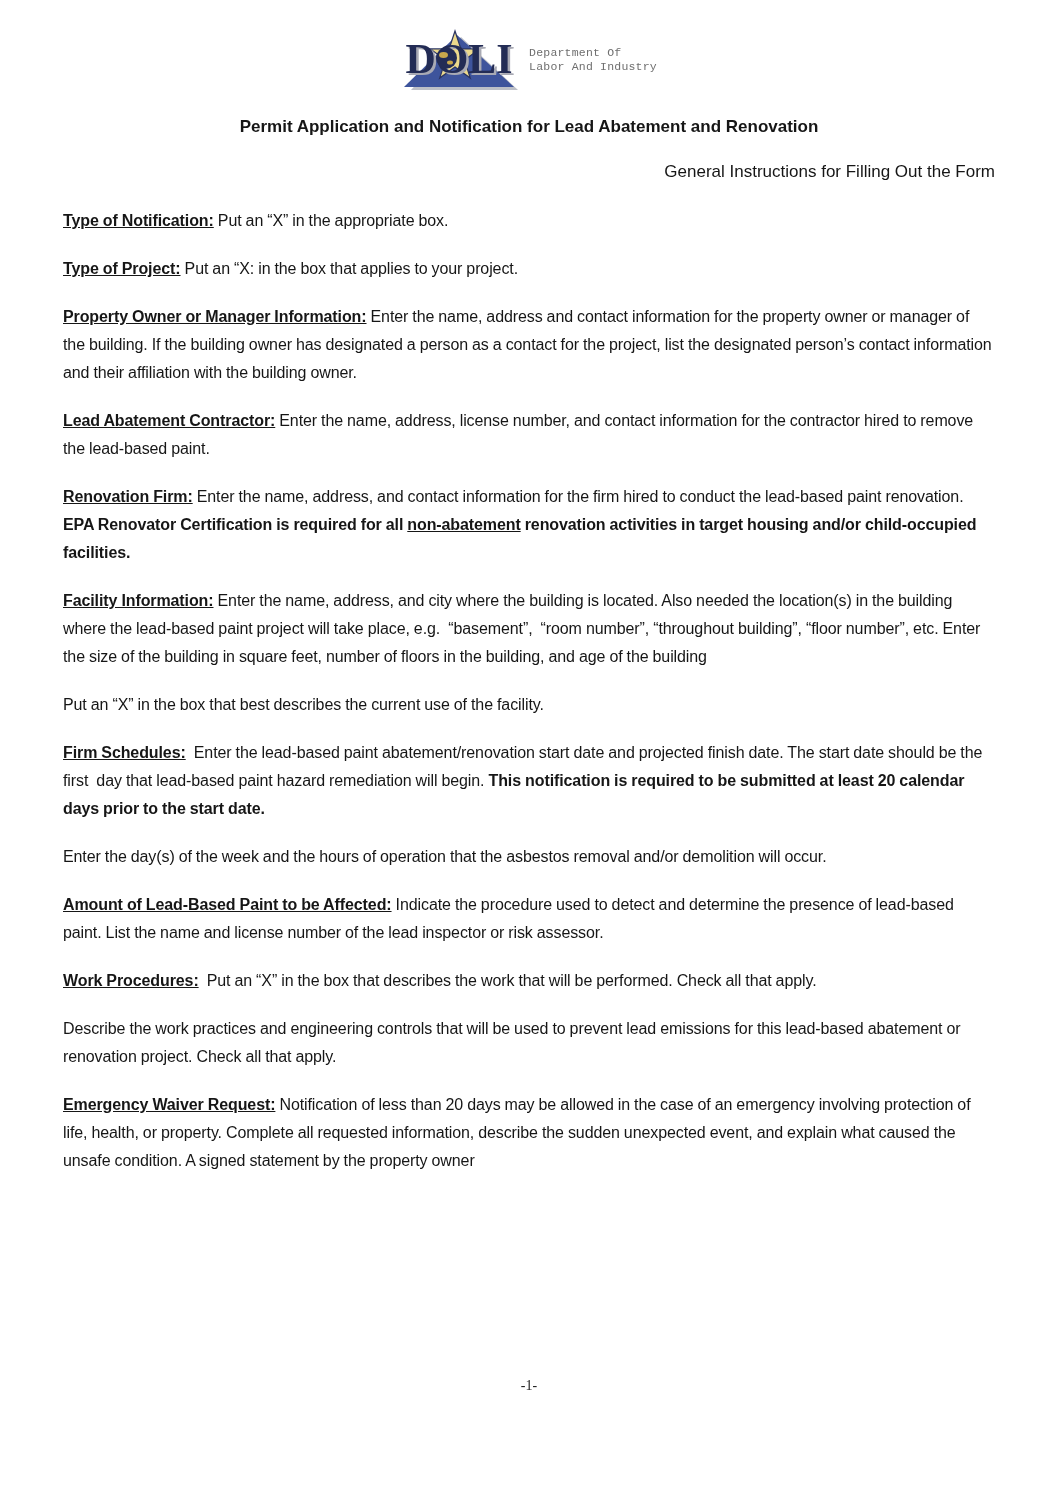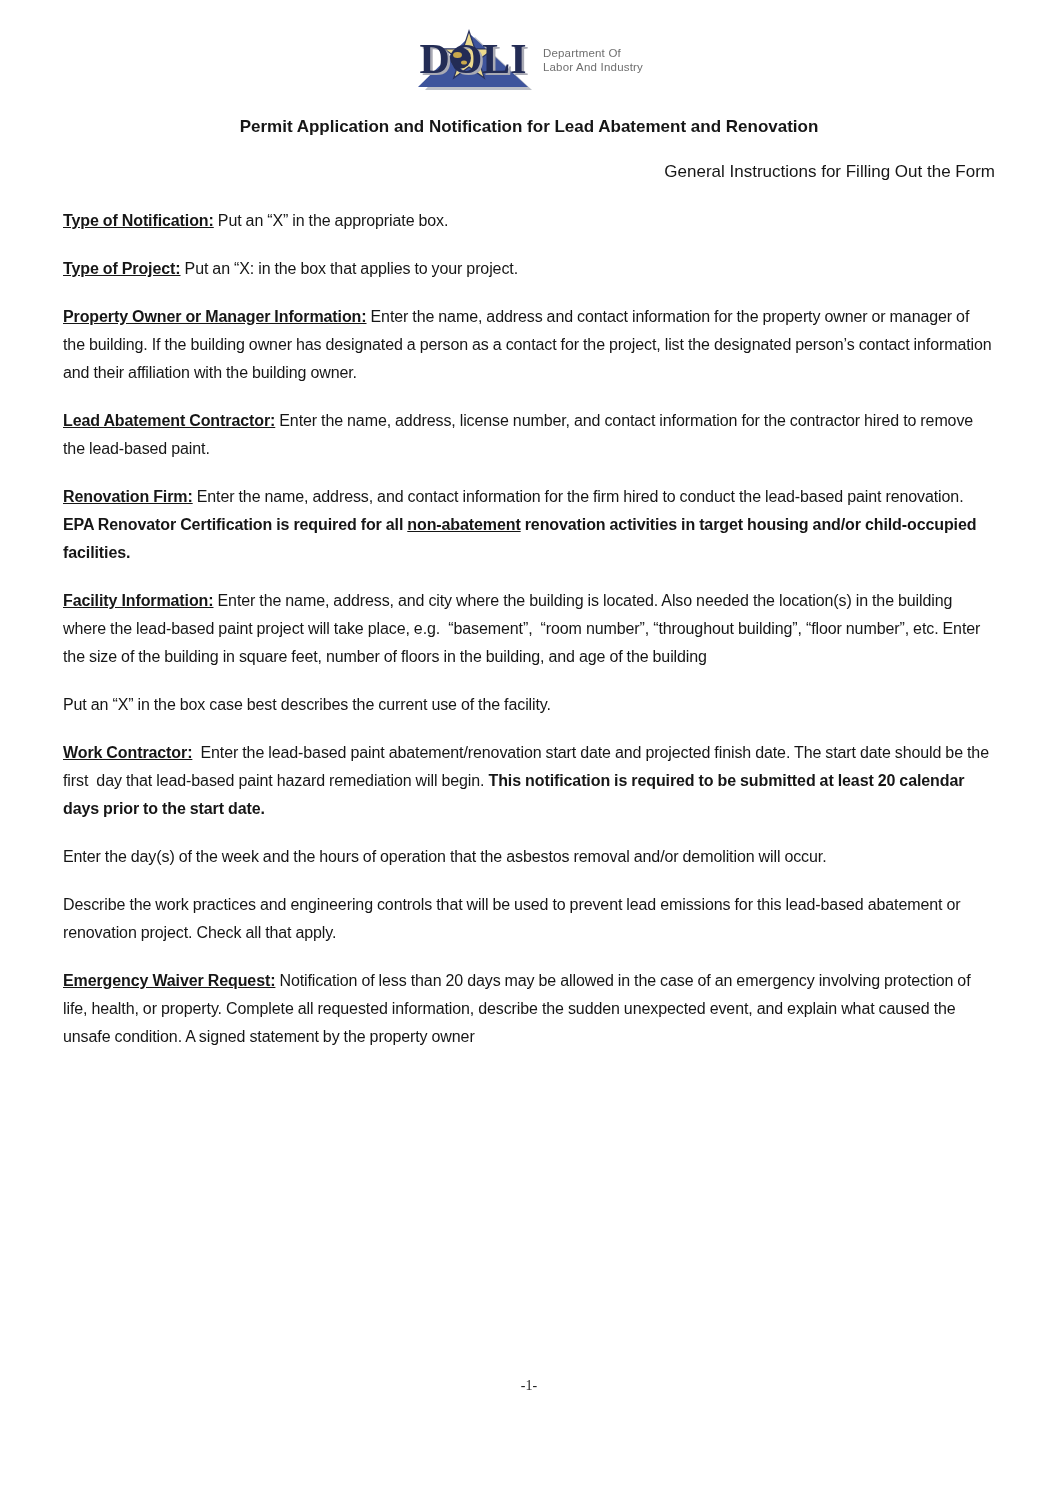--- a/index.html
+++ b/index.html
@@ -18,20 +18,21 @@
     gap: 10px; height: 70px; margin-bottom: 10px;
   }
   .logo-mark { display: block; }
   .logo-shadow-text, .logo-main-text {
     font-family: "Liberation Serif", "DejaVu Serif", serif;
     font-weight: bold;
   }
   .logo-caption {
     font-size: 11.5px; line-height: 14px; color: #6f6f6f;
     letter-spacing: 0.2px;
+    font-family: Liberation Mono, monospace;
   }
 
   
   .doc-title   { text-align: center; font-size: 17px; font-weight: bold; line-height: 28px; margin-top: 18px; }
   .doc-subtitle{ text-align: right; font-size: 17px; font-weight: normal; line-height: 28px; margin-top: 17px; }
 
   
   .body-copy { margin-top: 21px; }
   p.para {
     font-size: 16px; line-height: 28px; margin-bottom: 20px;
@@ -81,28 +82,30 @@
     <p class="para"><span class="seg-label">Type of Project:</span><span> Put an “X: in the box that applies to your project.</span></p>
 
     <p class="para"><span class="seg-label">Property Owner or Manager Information:</span><span> Enter the name, address and contact information for the property owner or manager of the building. If the building owner has designated a person as a contact for the project, list the designated person’s contact information and their affiliation with the building owner.</span></p>
 
     <p class="para"><span class="seg-label">Lead Abatement Contractor:</span><span> Enter the name, address, license number, and contact information for the contractor hired to remove the lead-based paint.</span></p>
 
     <p class="para"><span class="seg-label">Renovation Firm:</span><span> Enter the name, address, and contact information for the firm hired to conduct the lead-based paint renovation. </span><span class="seg-bold">EPA Renovator Certification is required for all </span><span class="seg-bold-underline">non-abatement</span><span class="seg-bold"> renovation activities in target housing and/or child-occupied facilities.</span></p>
 
     <p class="para"><span class="seg-label">Facility Information:</span><span> Enter the name, address, and city where the building is located. Also needed the location(s) in the building where the lead-based paint project will take place, e.g. &nbsp;“basement”, &nbsp;“room number”, “throughout building”, “floor number”, etc. Enter the size of the building in square feet, number of floors in the building, and age of the building</span></p>
 
-    <p class="para"><span>Put an “X” in the box case best describes the current use of the facility.</span></p>
+    <p class="para"><span>Put an “X” in the box that best describes the current use of the facility.</span></p>
 
-    <p class="para"><span class="seg-label">Work Contractor:</span><span> &nbsp;Enter the lead-based paint abatement/renovation start date and projected finish date. The start date should be the first &nbsp;day that lead-based paint hazard remediation will begin. </span><span class="seg-bold">This notification is required to be submitted at least 20 calendar days prior to the start date.</span></p>
+    <p class="para"><span class="seg-label">Firm Schedules:</span><span> &nbsp;Enter the lead-based paint abatement/renovation start date and projected finish date. The start date should be the first &nbsp;day that lead-based paint hazard remediation will begin. </span><span class="seg-bold">This notification is required to be submitted at least 20 calendar days prior to the start date.</span></p>
 
     <p class="para"><span>Enter the day(s) of the week and the hours of operation that the asbestos removal and/or demolition will occur.</span></p>
 
+    <p class="para"><span class="seg-label">Amount of Lead-Based Paint to be Affected:</span><span> Indicate the procedure used to detect and determine the presence of lead-based paint. List the name and license number of the lead inspector or risk assessor.</span></p>
 
 
+    <p class="para"><span class="seg-label">Work Procedures:</span><span> &nbsp;Put an “X” in the box that describes the work that will be performed. Check all that apply.</span></p>
 
     <p class="para"><span>Describe the work practices and engineering controls that will be used to prevent lead emissions for this lead-based abatement or renovation project. Check all that apply.</span></p>
 
     <p class="para"><span class="seg-label">Emergency Waiver Request:</span><span> Notification of less than 20 days may be allowed in the case of an emergency involving protection of life, health, or property. Complete all requested information, describe the sudden unexpected event, and explain what caused the unsafe condition. A signed statement by the property owner</span></p>
 
   </main>
 
   <footer class="page-footer">-1-</footer>
 
 </div>

